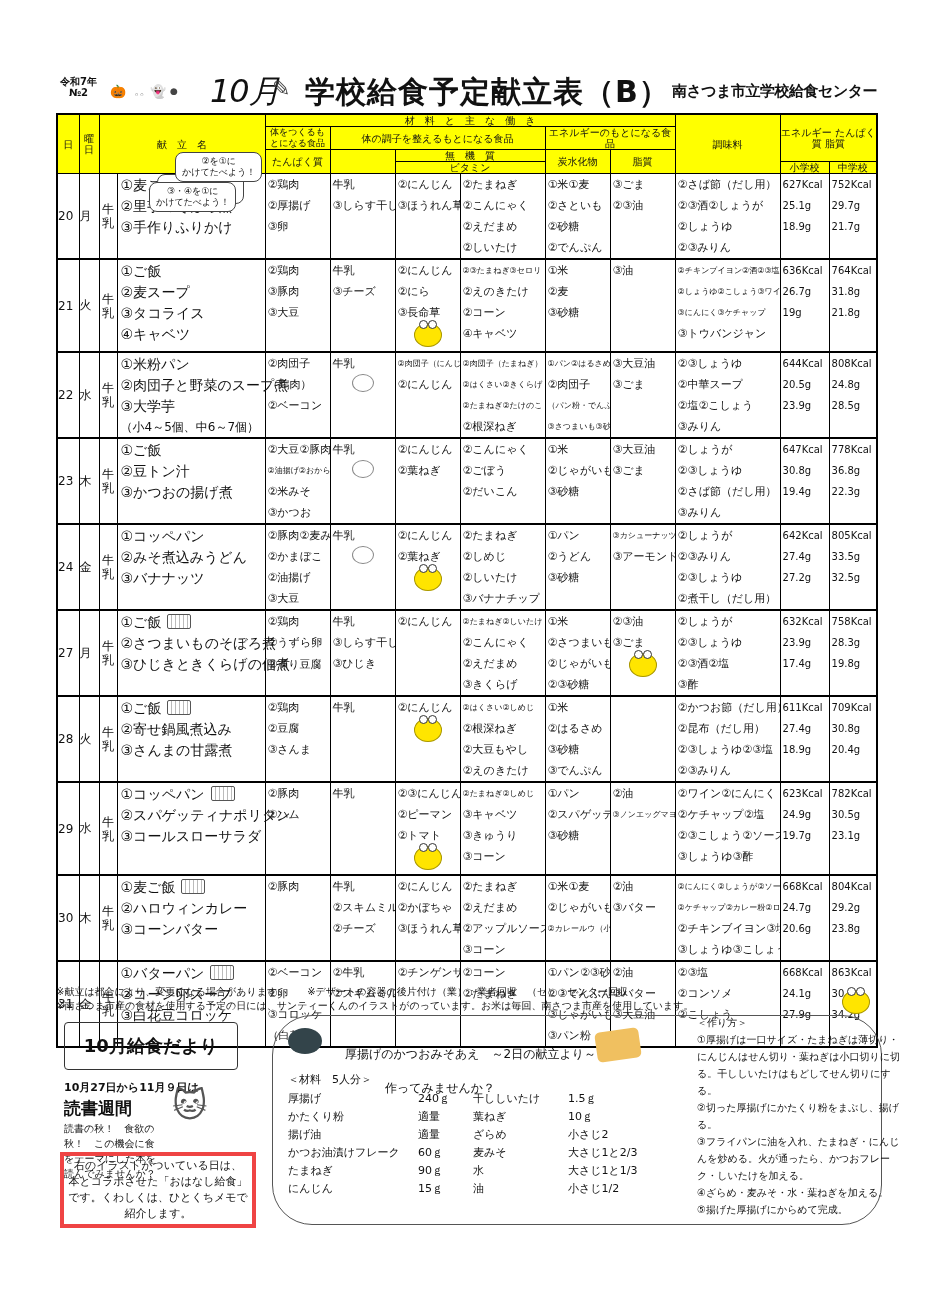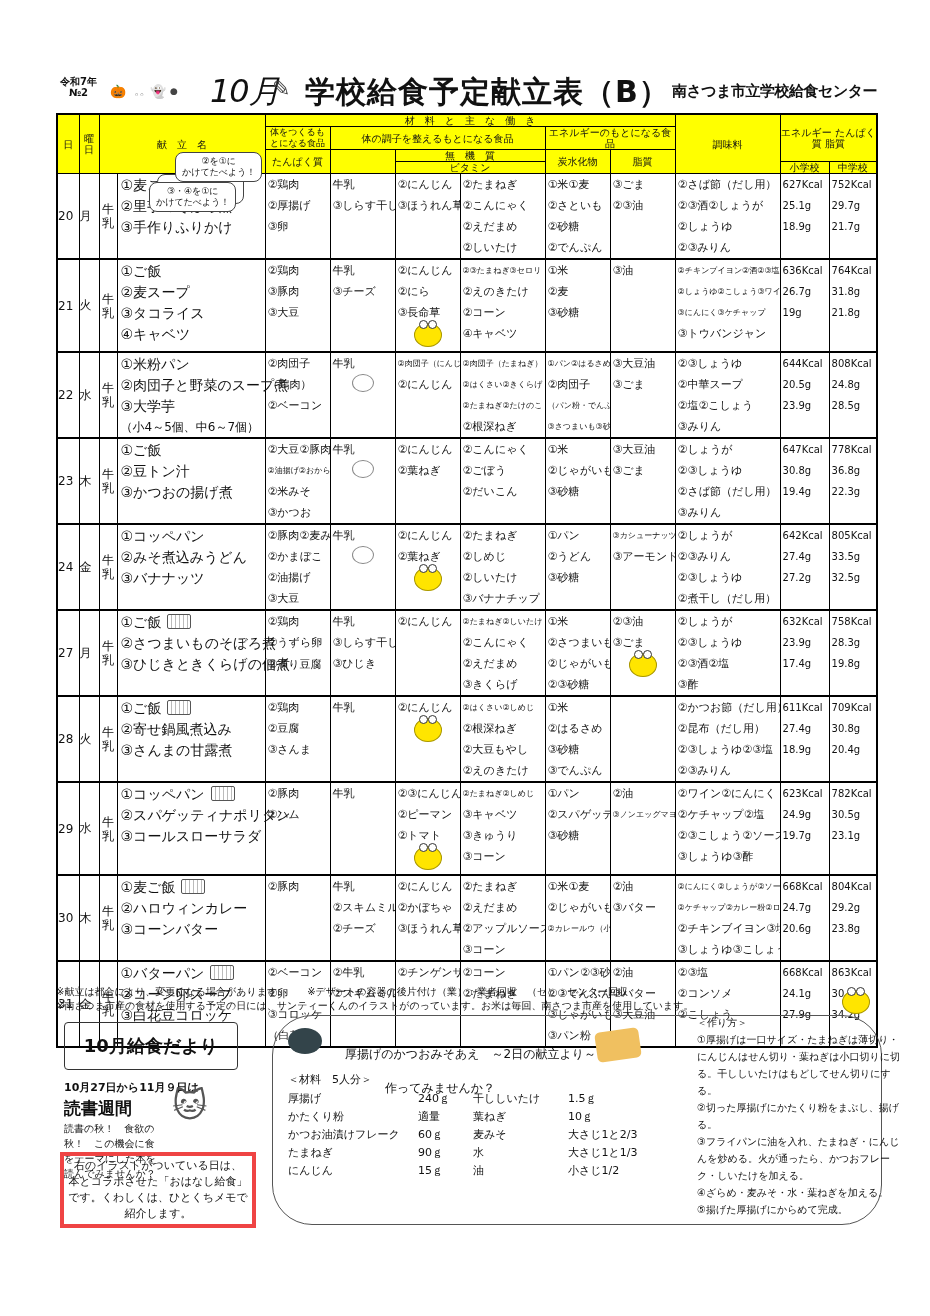--- a/index.html
+++ b/index.html
@@ -678,20 +678,21 @@
 
 <div class="abs recipe"></div>
 <div class="abs pan"></div>
 <div class="abs tofu"></div>
 <div class="abs rc-head1">作ってみませんか？</div>
 <div class="abs rc-head2">厚揚げのかつおみそあえ　～2日の献立より～</div>
 <div class="abs rc-mat">＜材料　5人分＞</div>
 <div class="abs" id="ing" style="left:288px;top:1090px;width:370px">
     <div class="rc-row"><span style="display:inline-block;width:130px">厚揚げ</span><span style="display:inline-block;width:55px">240ｇ</span><span style="display:inline-block;width:95px">干ししいたけ</span><span>1.5ｇ</span></div>
     <div class="rc-row"><span style="display:inline-block;width:130px">かたくり粉</span><span style="display:inline-block;width:55px">適量</span><span style="display:inline-block;width:95px">葉ねぎ</span><span>10ｇ</span></div>
+    <div class="rc-row"><span style="display:inline-block;width:130px">揚げ油</span><span style="display:inline-block;width:55px">適量</span><span style="display:inline-block;width:95px">ざらめ</span><span>小さじ2</span></div>
     <div class="rc-row"><span style="display:inline-block;width:130px">かつお油漬けフレーク</span><span style="display:inline-block;width:55px">60ｇ</span><span style="display:inline-block;width:95px">麦みそ</span><span>大さじ1と2/3</span></div>
     <div class="rc-row"><span style="display:inline-block;width:130px">たまねぎ</span><span style="display:inline-block;width:55px">90ｇ</span><span style="display:inline-block;width:95px">水</span><span>大さじ1と1/3</span></div>
     <div class="rc-row"><span style="display:inline-block;width:130px">にんじん</span><span style="display:inline-block;width:55px">15ｇ</span><span style="display:inline-block;width:95px">油</span><span>小さじ1/2</span></div>
   </div>
 <div class="abs rc-steps">
   <div>＜作り方＞</div>
   <div id="steps">
       <div>①厚揚げは一口サイズ・たまねぎは薄切り・にんじんはせん切り・葉ねぎは小口切りに切る。干ししいたけはもどしてせん切りにする。</div>
       <div>②切った厚揚げにかたくり粉をまぶし、揚げる。</div>
       <div>③フライパンに油を入れ、たまねぎ・にんじんを炒める。火が通ったら、かつおフレーク・しいたけを加える。</div>

